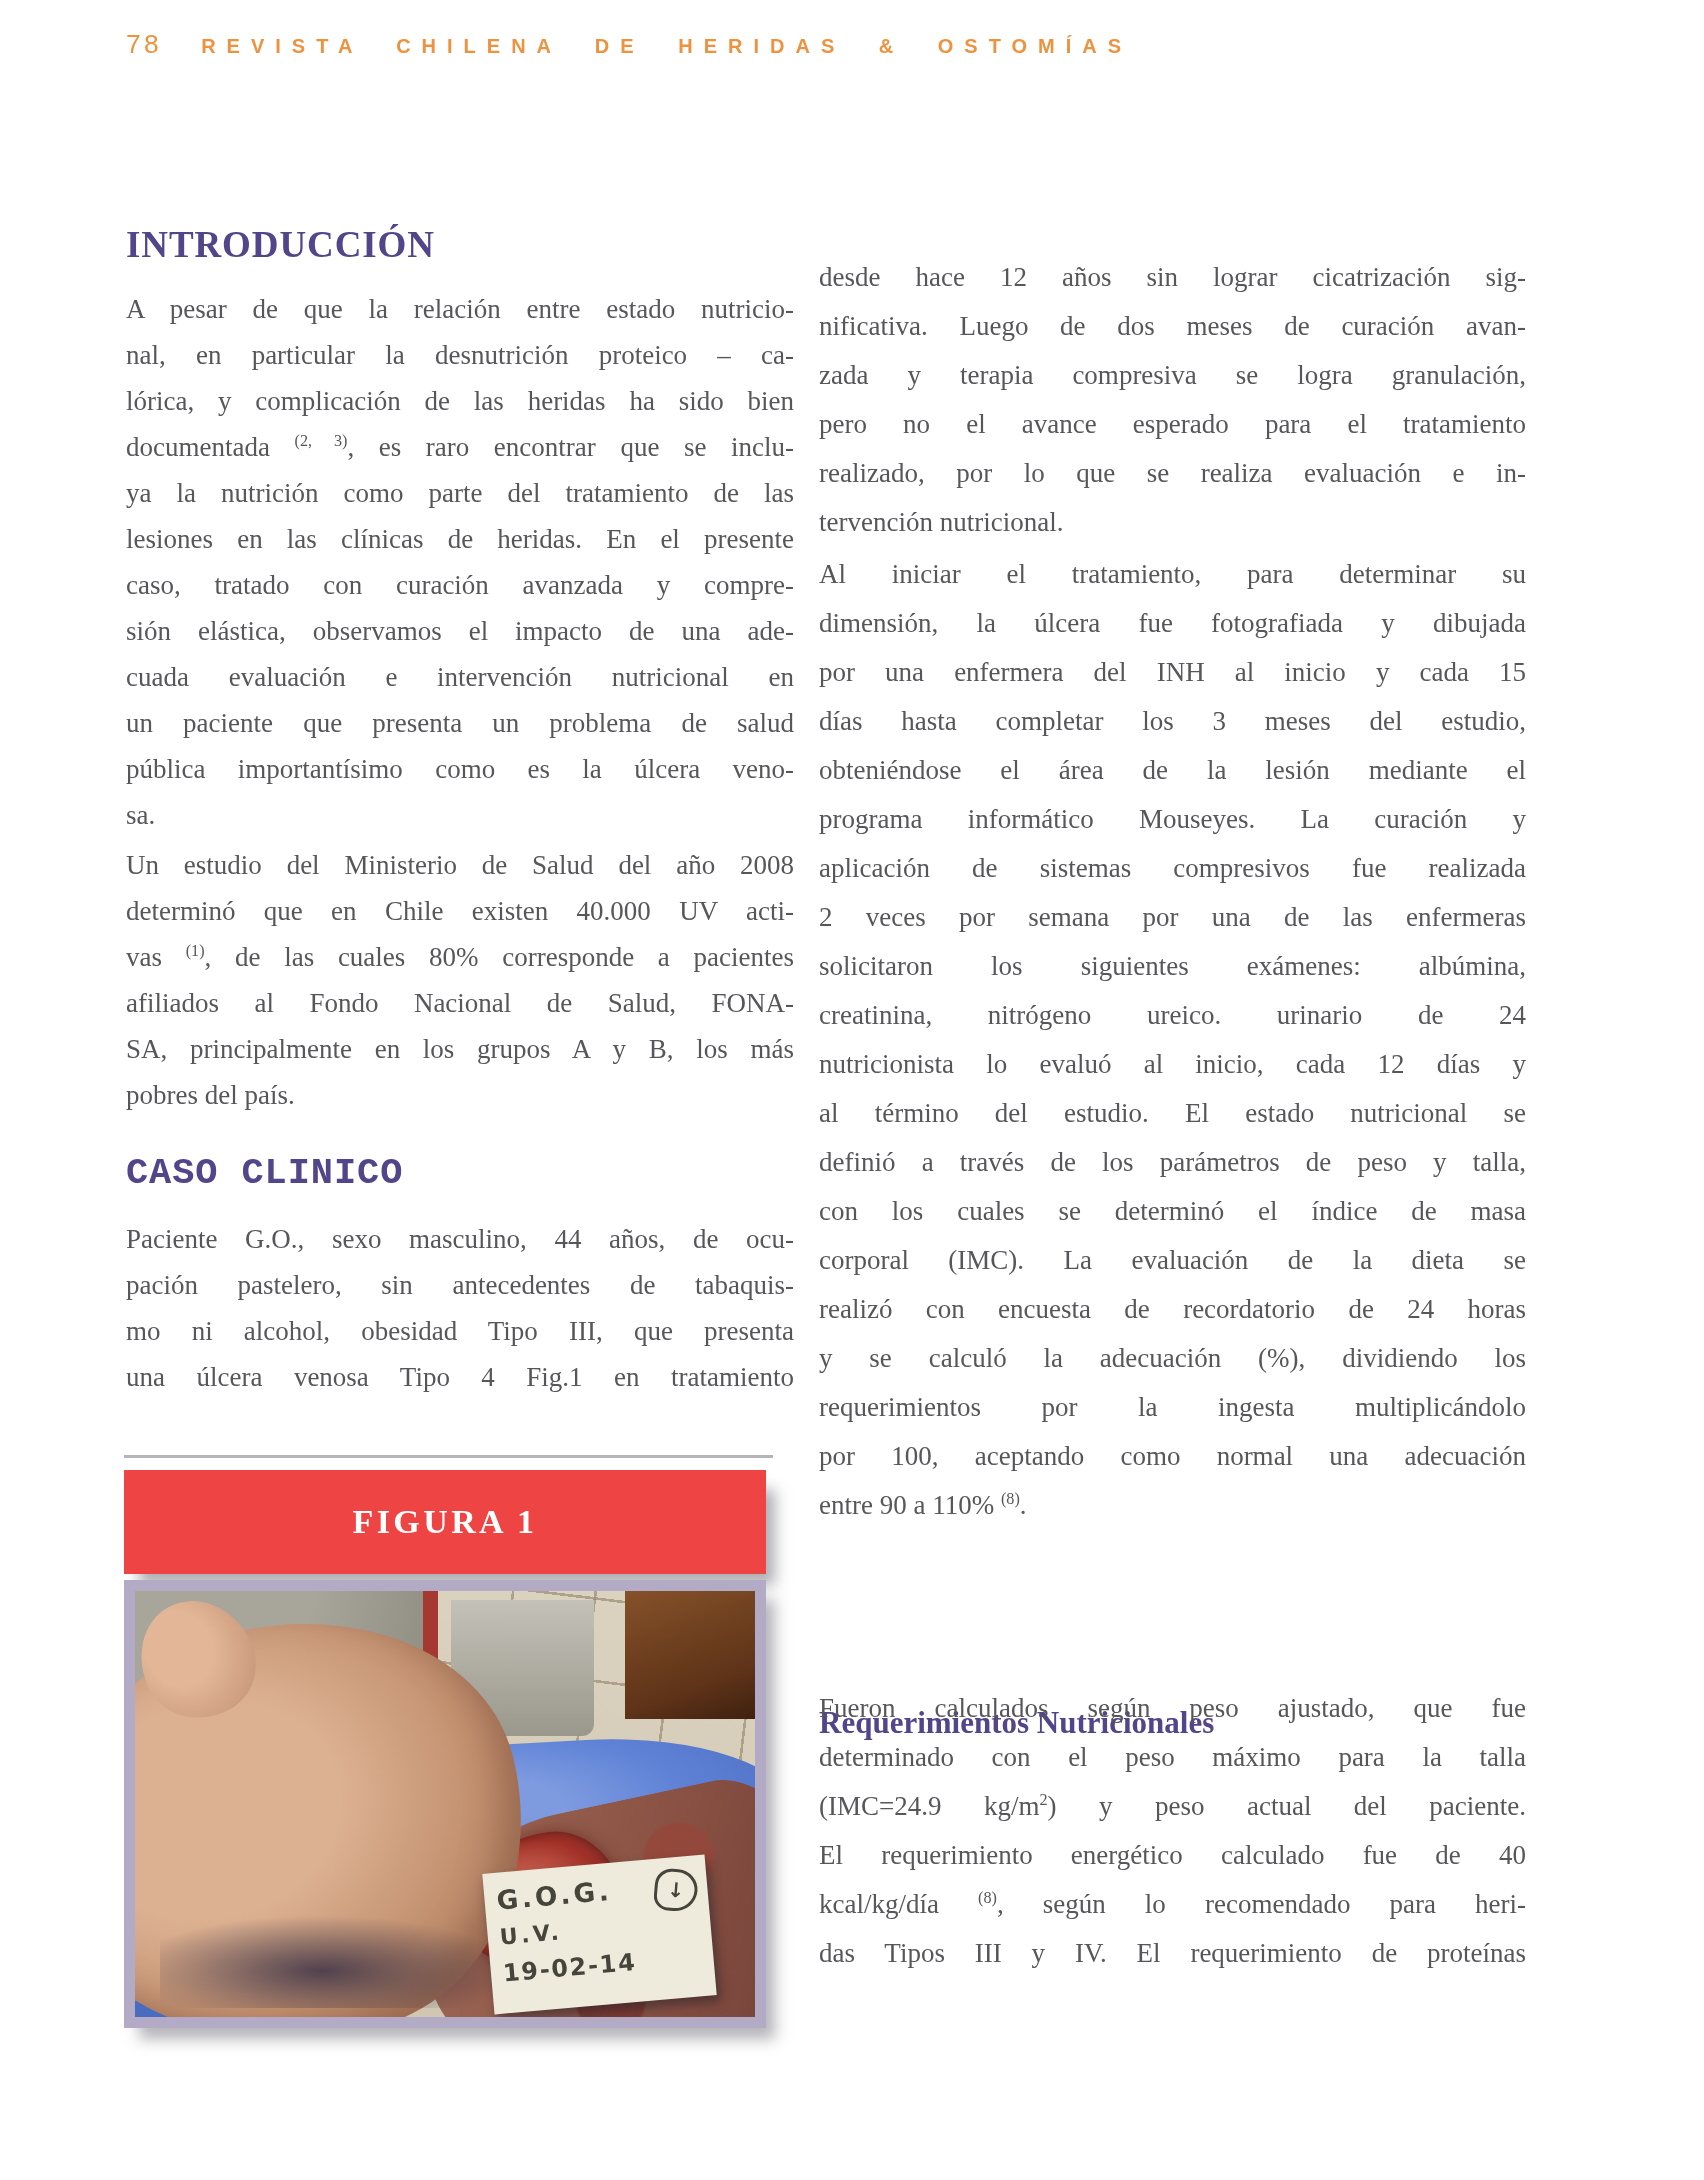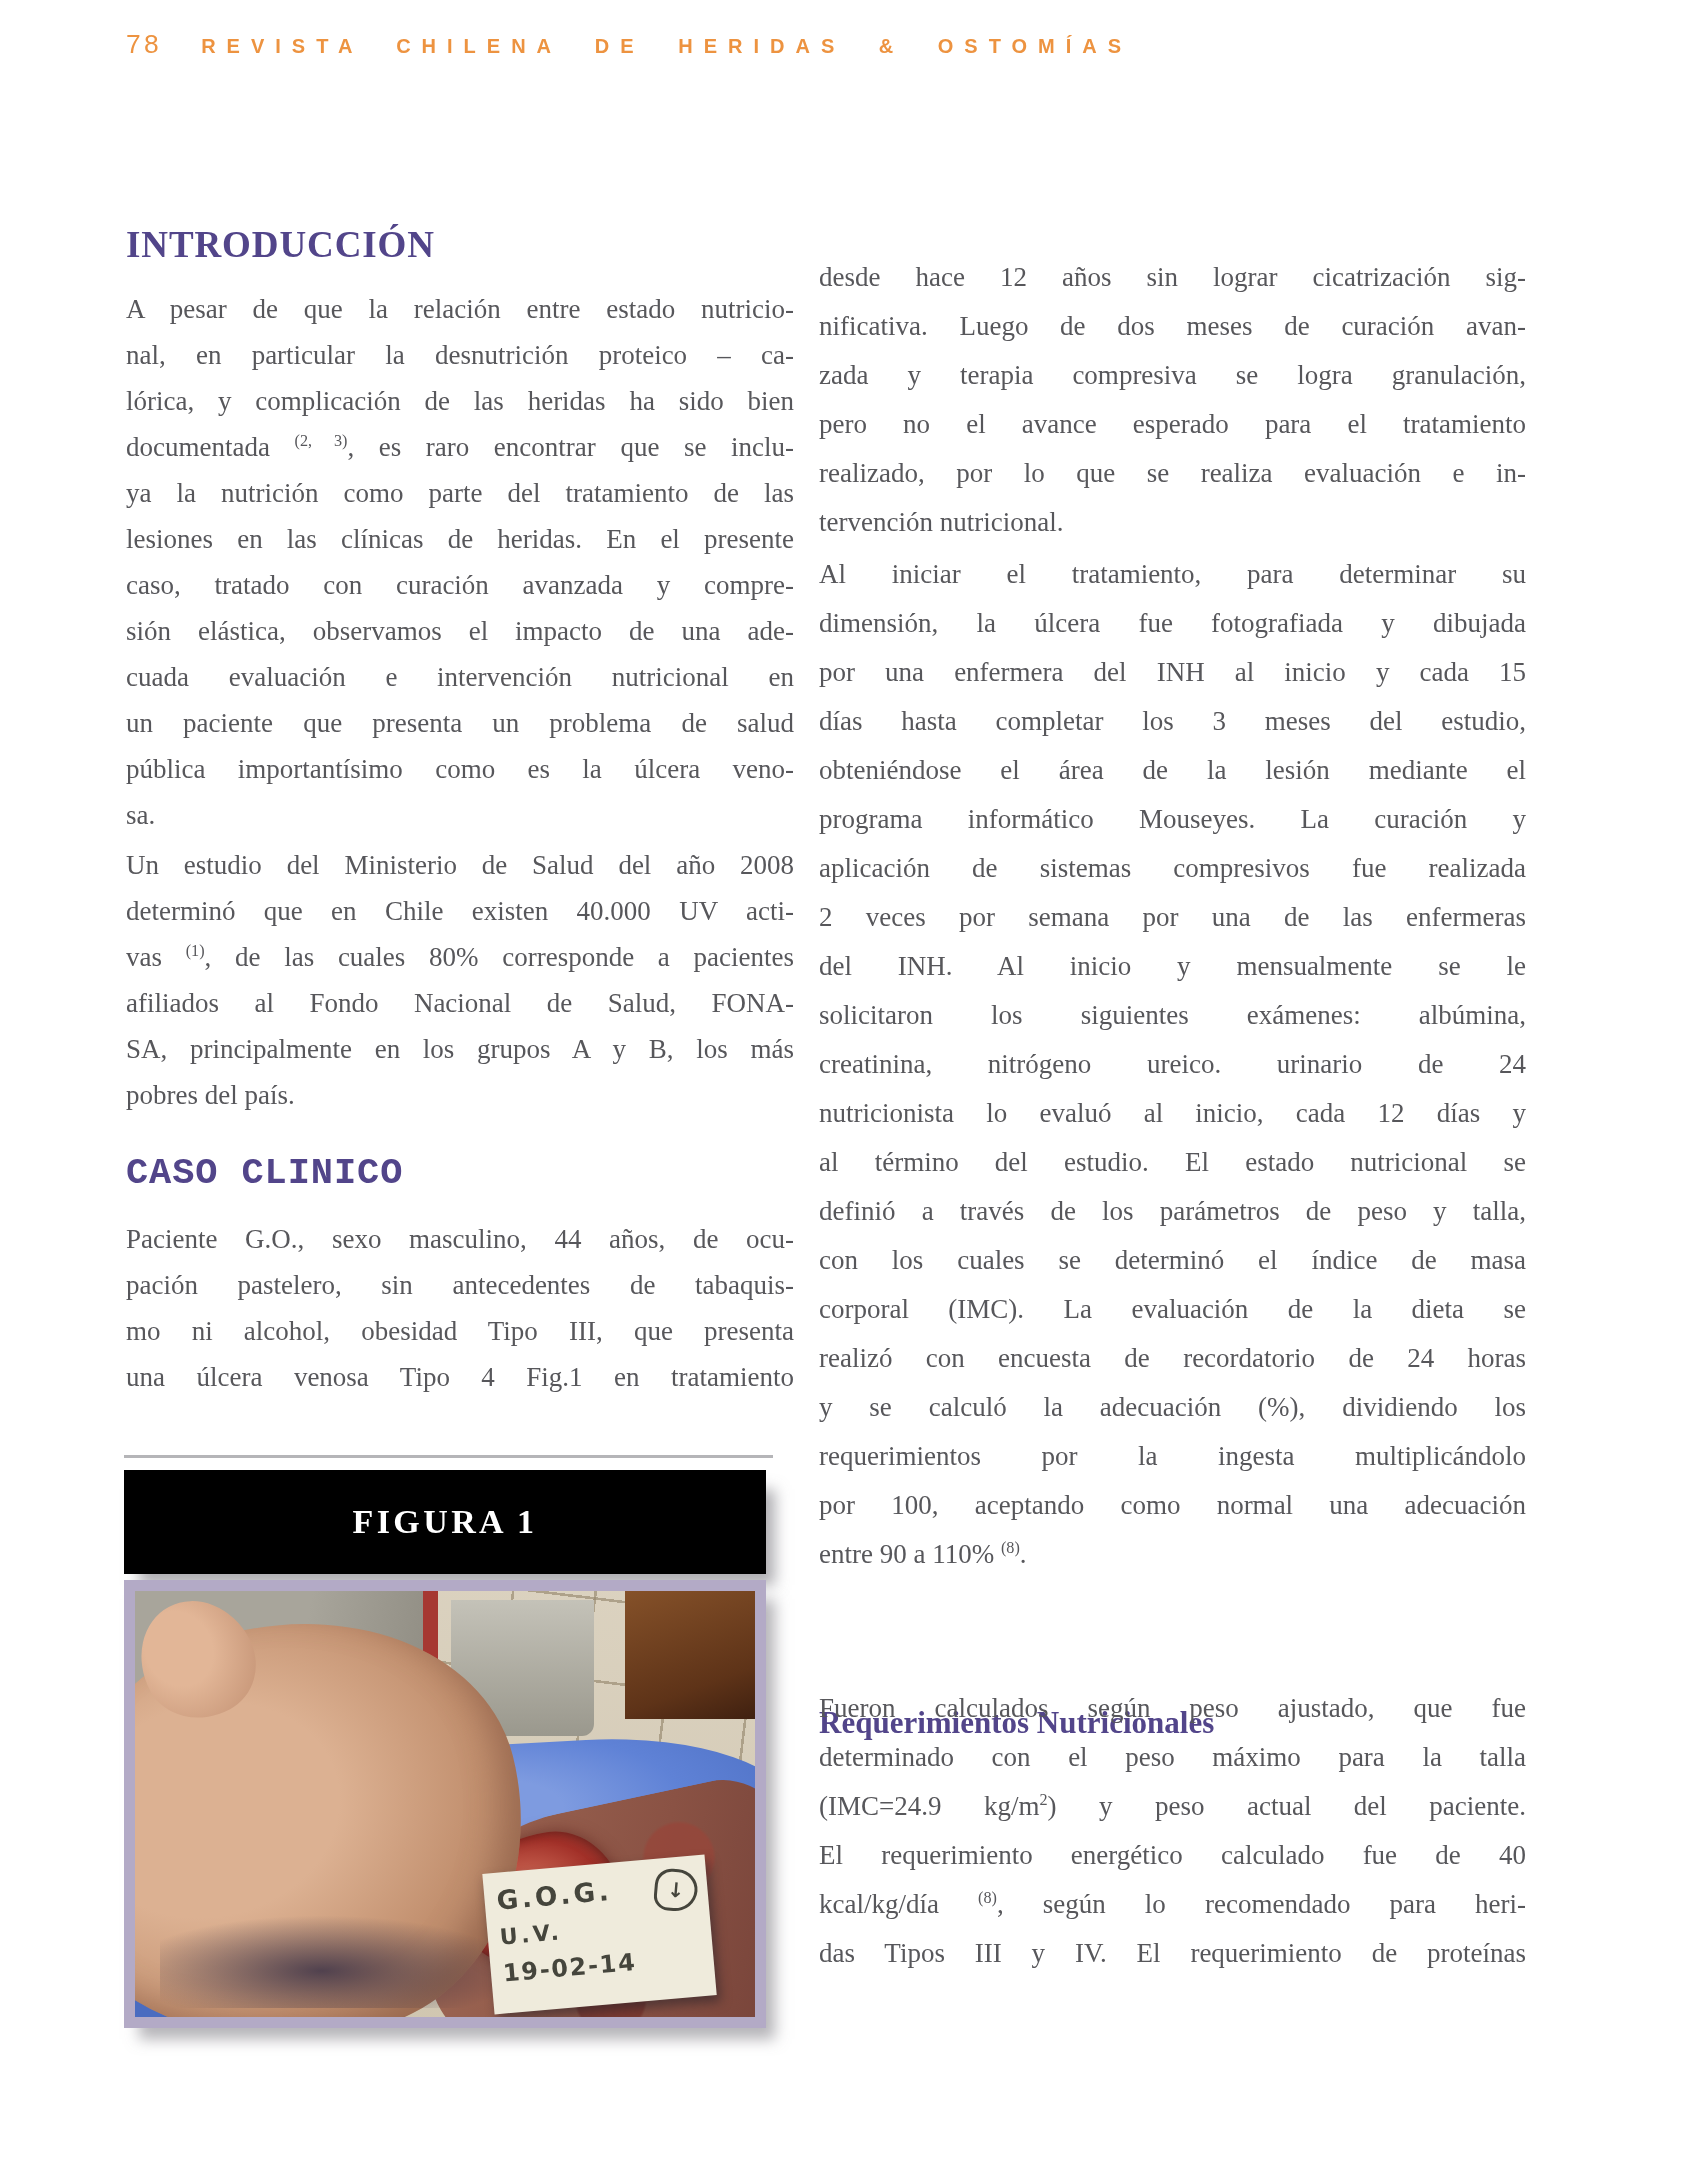--- a/index.html
+++ b/index.html
@@ -24,21 +24,21 @@
   sup{font-size:0.60em;vertical-align:super;line-height:0;letter-spacing:0;}
 
   .section-heading{font-weight:bold;color:#52458A;font-size:37px;letter-spacing:0.9px;}
   .sub-heading{font-weight:bold;color:#52458A;font-size:31px;}
 
   
   .figure{position:absolute;left:124px;top:1455px;width:642px;}
   .figure-hairline{position:absolute;left:0;top:0;width:649px;height:2.6px;
                    background:rgba(120,120,125,.55);}
   .figure-bar{position:absolute;left:0;top:15.3px;width:642px;height:104px;
-              background:#000000;display:flex;align-items:center;justify-content:center;
+              background:#ef4444;display:flex;align-items:center;justify-content:center;
               box-shadow:12px 15.3px 13.6px -3.4px rgba(110,108,115,.55);}
   .figure-title{color:#ffffff;font-size:34px;letter-spacing:3.4px;font-weight:bold;}
   .figure-photo-frame{position:absolute;left:0;top:125px;width:620px;height:426px;
                       border:11px solid #B3AAC6;background:#D8CEBC;
                       box-shadow:12px 15.3px 13.6px -3.4px rgba(110,108,115,.5);}
   .photo{position:absolute;inset:0;overflow:hidden;}
   
   .tiles{position:absolute;left:30%;top:-12%;width:90%;height:130%;transform:rotate(7deg);
          background:
            repeating-linear-gradient(0deg,rgba(150,136,110,.65) 0 2.6px,transparent 2.6px 82px),
@@ -142,21 +142,20 @@
   </div>
 <div class="block col-right para lh-right" style="top:550px;">
     <div class="tline">Al iniciar el tratamiento, para determinar su</div>
     <div class="tline">dimensión, la úlcera fue fotografiada y dibujada</div>
     <div class="tline">por una enfermera del INH al inicio y cada 15</div>
     <div class="tline">días hasta completar los 3 meses del estudio,</div>
     <div class="tline">obteniéndose el área de la lesión mediante el</div>
     <div class="tline">programa informático Mouseyes. La curación y</div>
     <div class="tline">aplicación de sistemas compresivos fue realizada</div>
     <div class="tline">2 veces por semana por una de las enfermeras</div>
-    <div class="tline">del INH. Al inicio y mensualmente se le</div>
     <div class="tline">solicitaron los siguientes exámenes: albúmina,</div>
     <div class="tline">creatinina, nitrógeno ureico. urinario de 24</div>
     <div class="tline">nutricionista lo evaluó al inicio, cada 12 días y</div>
     <div class="tline">al término del estudio. El estado nutricional se</div>
     <div class="tline">definió a través de los parámetros de peso y talla,</div>
     <div class="tline">con los cuales se determinó el índice de masa</div>
     <div class="tline">corporal (IMC). La evaluación de la dieta se</div>
     <div class="tline">realizó con encuesta de recordatorio de 24 horas</div>
     <div class="tline">y se calculó la adecuación (%), dividiendo los</div>
     <div class="tline">requerimientos por la ingesta multiplicándolo</div>

